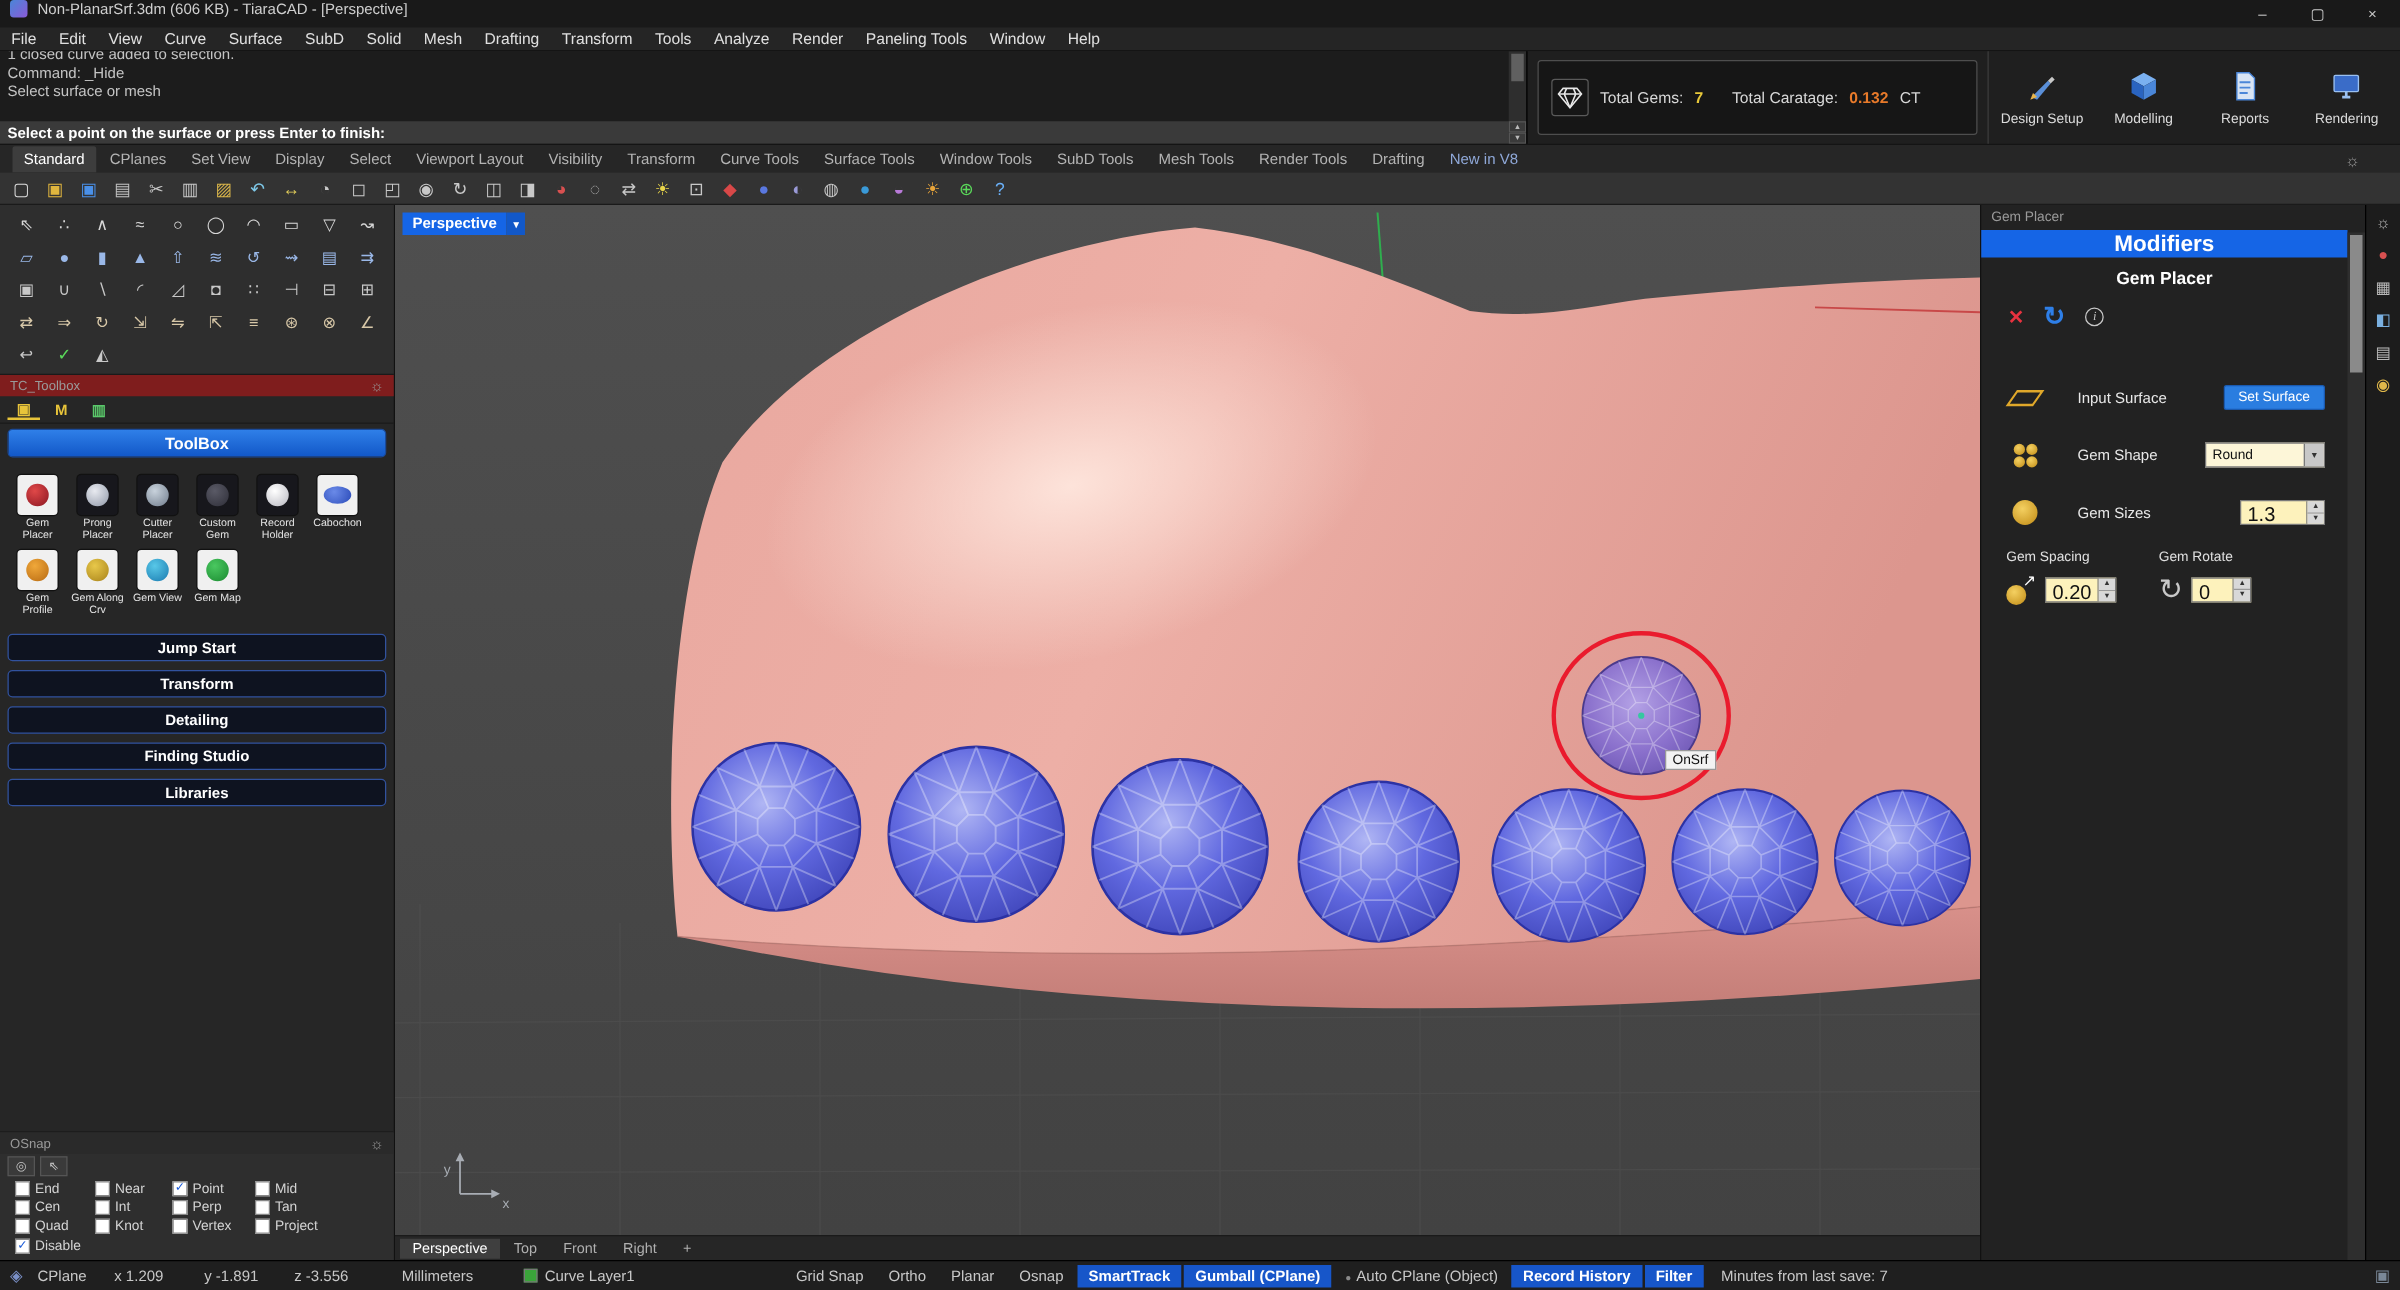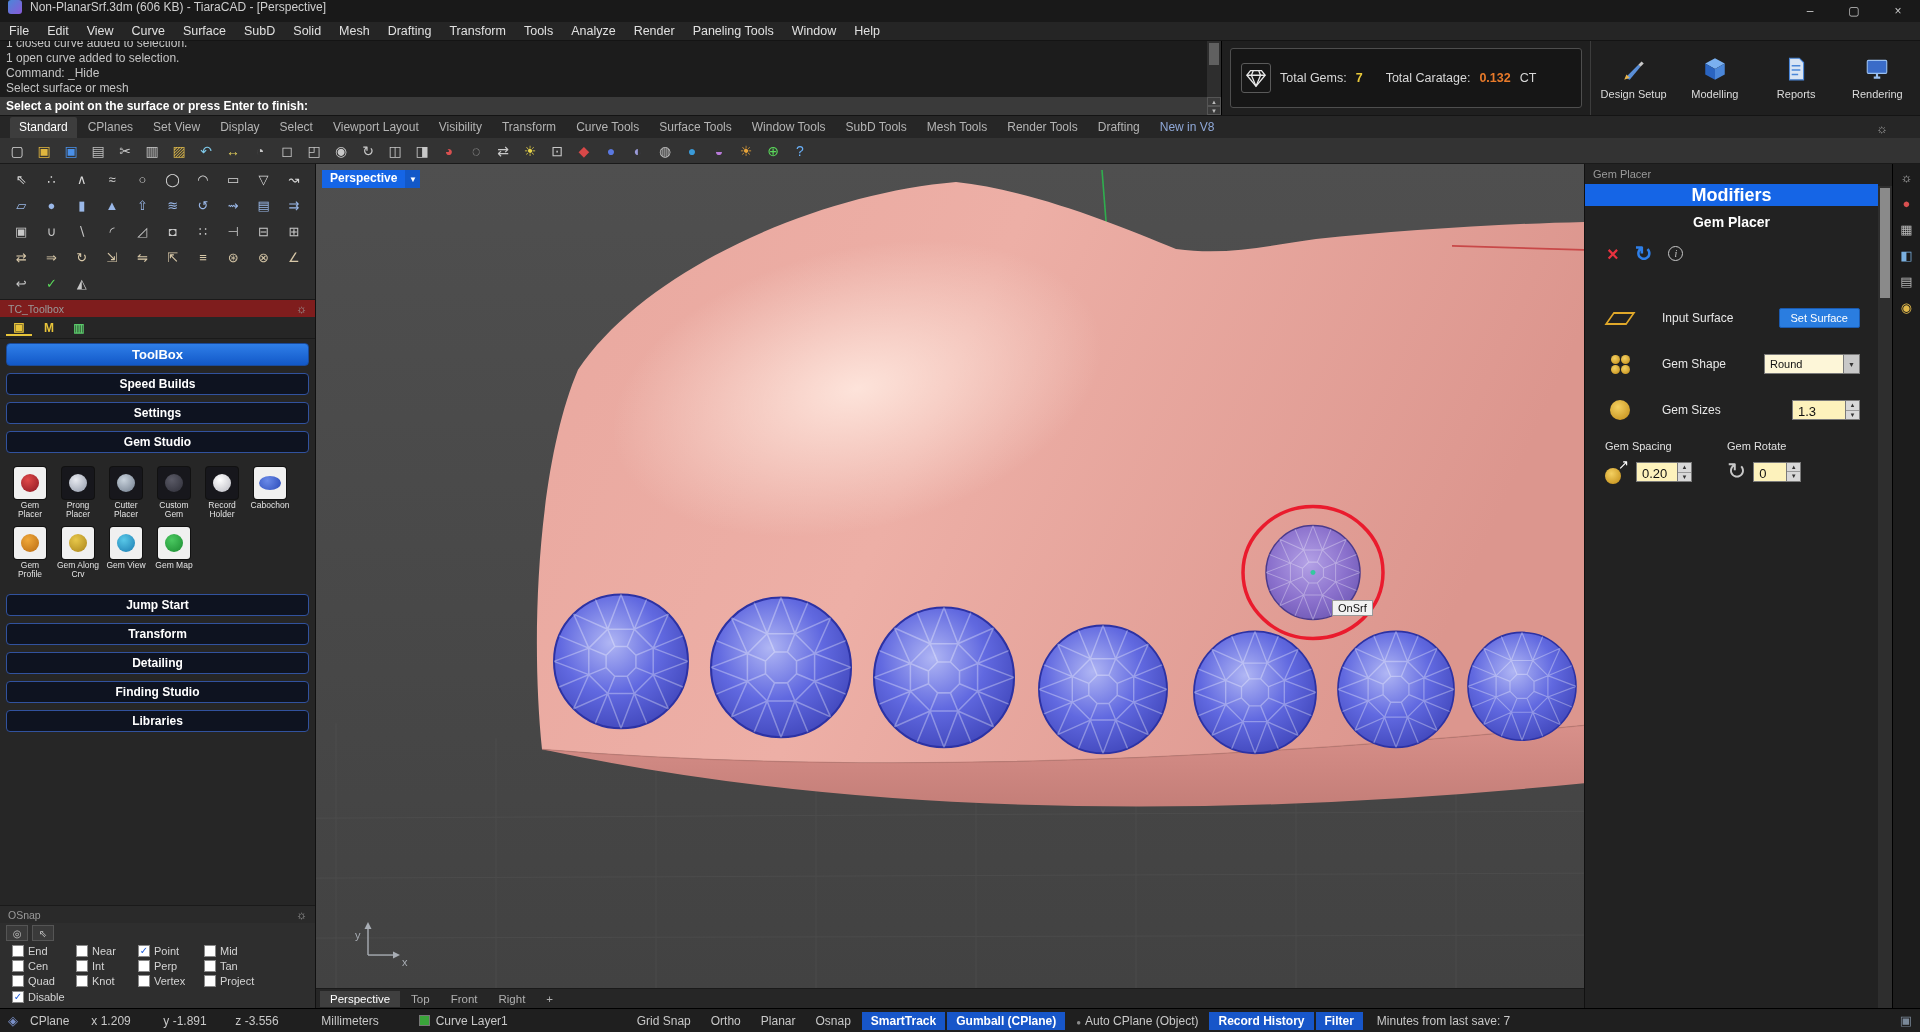--- a/index.html
+++ b/index.html
@@ -140,21 +140,21 @@
   .rp-iconcell { width:30px; display:flex; justify-content:center; margin-right:8px; flex:0 0 auto; }
   .rp-ctl { margin-left:auto; margin-right:32px; }
   .rp-btn { background:#2a7de0; color:#fff; font-size:11px; padding:3px 11px; border:1px solid #1a5ab0;
             border-radius:2px; }
   .rp-select { display:flex; width:96px; height:20px; border:1px solid #7a7a7a; background:#fdf6d8;
                color:#111; font-size:11px; }
   .rp-select-val { flex:1; padding:3px 5px 0; }
   .rp-select-btn { width:16px; background:#c8c8c8; color:#333; font-size:7px; display:flex;
                    align-items:center; justify-content:center; border-left:1px solid #7a7a7a; }
   .rp-input { display:flex; height:20px; border:1px solid #7a7a7a; background:#fdf2bc; }
-  .rp-input-val { padding:3px 5px 0; color:#111; font-size:13px; min-width:40px; }
+  .rp-input-val { padding:3px 5px 0; color:#111; font-size:16px; min-width:40px; }
   .rp-spin { width:14px; display:flex; flex-direction:column; border-left:1px solid #7a7a7a; }
   .rp-spin span { flex:1; background:#d8d8d8; color:#333; font-size:6px; display:flex;
                   align-items:center; justify-content:center; }
   .rp-spin span:first-child { border-bottom:1px solid #999; }
   .rp-duo { display:flex; padding-left:20px; margin-top:20px; }
   .rp-col { width:122px; }
   .rp-collabel { font-size:11px; color:#e0e0e0; }
   .rp-colrow { display:flex; align-items:center; gap:7px; margin-top:8px; }
   .icon-surface { width:22px; height:13px; border:2px solid #e0a82a; transform:skewX(-35deg); }
   .icon-gem4 { display:grid; grid-template-columns:9px 9px; grid-template-rows:9px 9px; gap:1px; }
@@ -218,21 +218,20 @@
       <span class="menu-item">Render</span>
       <span class="menu-item">Paneling Tools</span>
       <span class="menu-item">Window</span>
       <span class="menu-item">Help</span>
     </div>
 
   <div class="cmdregion">
     <div class="cmdbox">
       <div class="cmdhistory" id="cmd-history">
           <div>1 closed curve added to selection.</div>
-          <div>1 open curve added to selection.</div>
           <div>Command: _Hide</div>
           <div>Select surface or mesh</div>
         </div>
       <div class="cmdprompt">Select a point on the surface or press Enter to finish:</div>
       <div class="cmdscrollbar">
         <div class="cmdthumb"></div>
       </div>
       <div class="cmdspin">
         <span>▲</span>
         <span>▼</span>
@@ -401,21 +400,20 @@
         <span>TC_Toolbox</span>
         <span class="gear">☼</span>
       </div>
       <div class="tctabs" id="tc-tabs">
           <span class="tctab active" style="color: rgb(232, 196, 58);">▣</span>
           <span class="tctab" style="color: rgb(232, 196, 58);">M</span>
           <span class="tctab" style="color: rgb(90, 200, 106);">▥</span>
         </div>
 
       <button class="tc-mainbtn">ToolBox</button>
-      <div id="tc-nav"><button class="tc-navbtn" style="width: calc(100% - 12px);">Speed Builds</button><button class="tc-navbtn" style="width: calc(100% - 12px);">Settings</button><button class="tc-navbtn" style="width: calc(100% - 12px);">Gem Studio</button></div>
 
       <div class="toolsgrid" id="tools-row1">
           <div class="tool-cell">
             <div class="tool-box" style="background: rgb(240, 240, 240);">
               <span class="tool-gem" style="background: radial-gradient(circle at 38% 32%, rgb(224, 72, 72), rgb(138, 22, 34));"></span>
             </div>
             <div class="tool-label">Gem Placer</div>
           </div>
           <div class="tool-cell">
             <div class="tool-box" style="background: rgb(23, 23, 28);">

